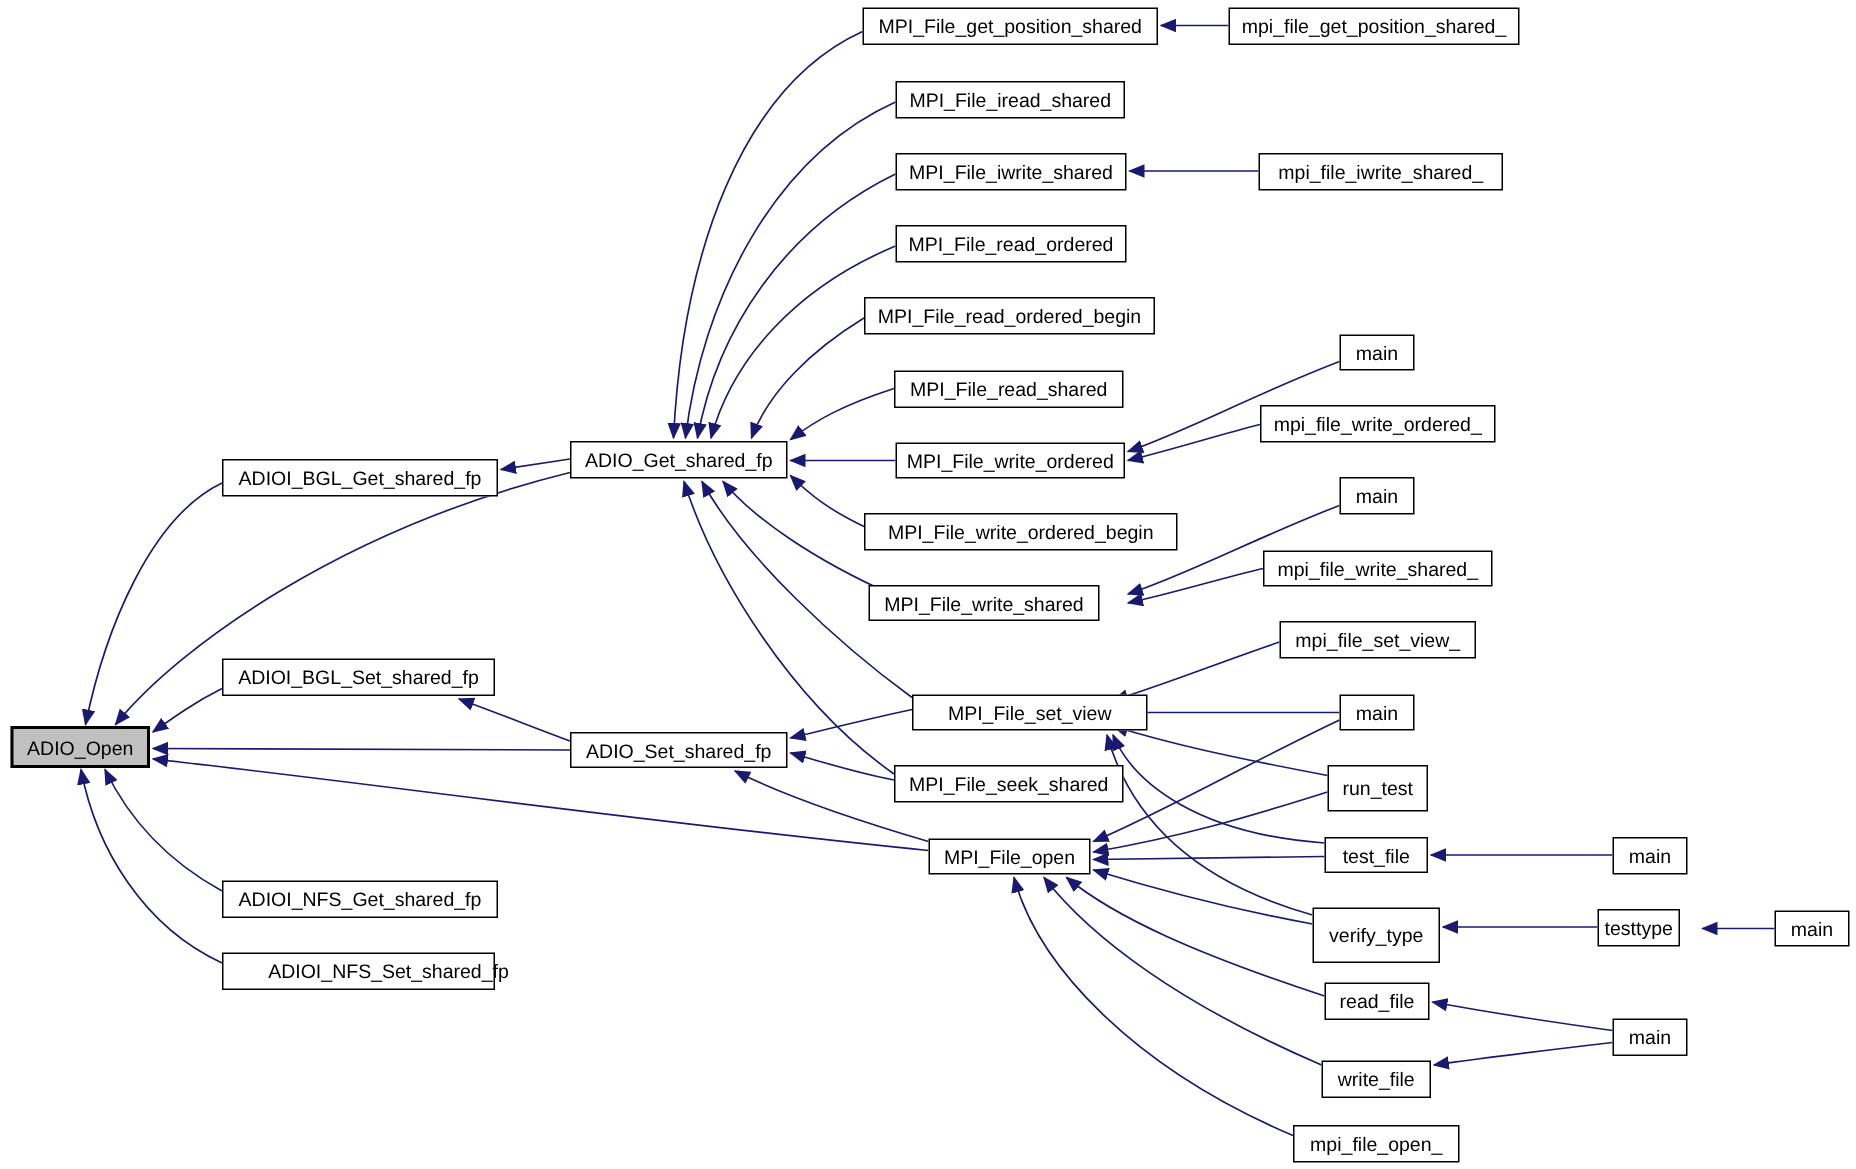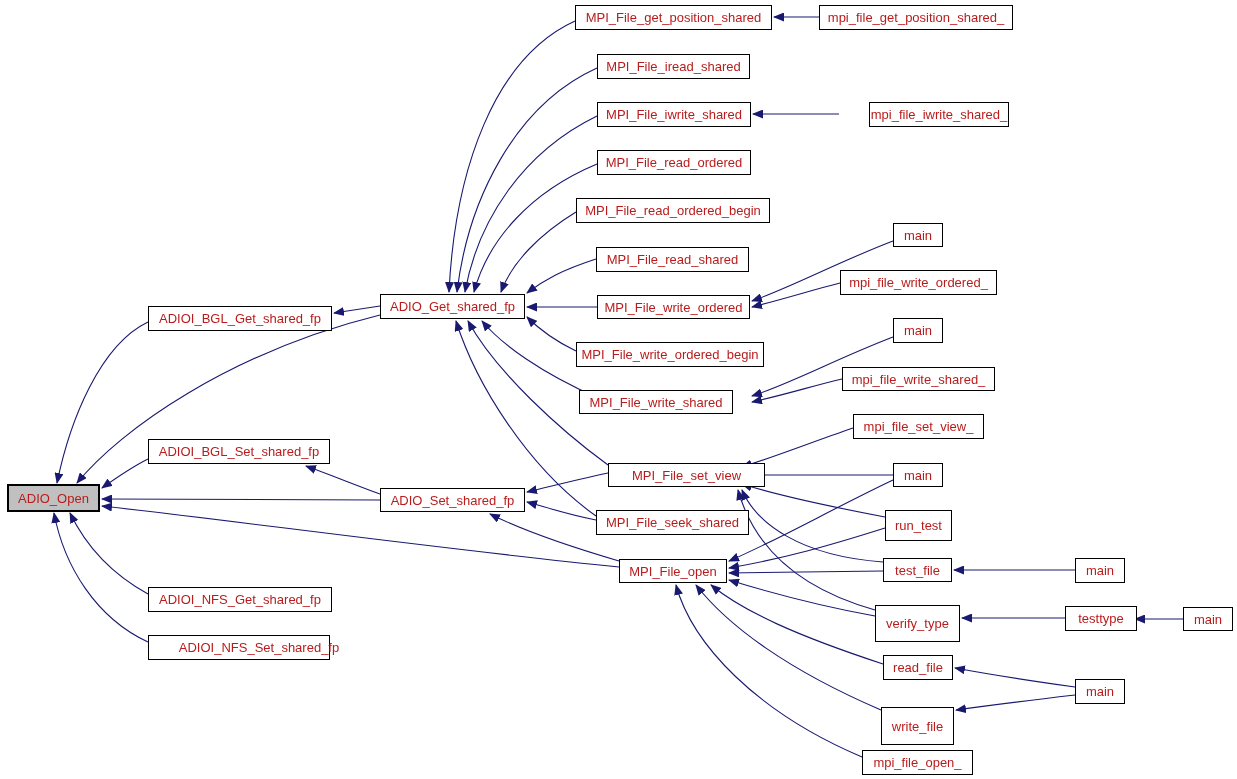--- a/index.html
+++ b/index.html
@@ -23,21 +23,21 @@
     height: 779px;
   }
   .node {
     position: absolute;
     box-sizing: border-box;
     display: flex;
     align-items: center;
     justify-content: center;
     border: 1px solid #000000;
     background: #ffffff;
-    color: #b91c1c;
+    color: #000000;
     font-size: 13px;
     white-space: nowrap;
     z-index: 2;
   }
   .node.root {
     background: #c0c0c0;
     border-width: 2px;
   }
   .edge {
     fill: none;
@@ -112,37 +112,37 @@
       <div class="node" style="left: 148px; top: 635px; width: 182px; height: 25px; padding-left: 40px;">ADIOI_NFS_Set_shared_fp</div>
       <div class="node" style="left: 380px; top: 294px; width: 145px; height: 25px;">ADIO_Get_shared_fp</div>
       <div class="node" style="left: 380px; top: 488px; width: 145px; height: 24px;">ADIO_Set_shared_fp</div>
       <div class="node" style="left: 575px; top: 5px; width: 197px; height: 25px;">MPI_File_get_position_shared</div>
       <div class="node" style="left: 597px; top: 54px; width: 153px; height: 25px;">MPI_File_iread_shared</div>
       <div class="node" style="left: 597px; top: 102px; width: 154px; height: 25px;">MPI_File_iwrite_shared</div>
       <div class="node" style="left: 597px; top: 150px; width: 154px; height: 25px;">MPI_File_read_ordered</div>
       <div class="node" style="left: 576px; top: 198px; width: 194px; height: 25px;">MPI_File_read_ordered_begin</div>
       <div class="node" style="left: 596px; top: 247px; width: 153px; height: 25px;">MPI_File_read_shared</div>
       <div class="node" style="left: 597px; top: 295px; width: 153px; height: 24px;">MPI_File_write_ordered</div>
-      <div class="node" style="left: 576px; top: 342px; width: 188px; height: 25px;">MPI_File_write_ordered_begin</div>
+      <div class="node" style="left: 576px; top: 342px; width: 209px; height: 25px;">MPI_File_write_ordered_begin</div>
       <div class="node" style="left: 579px; top: 390px; width: 154px; height: 24px;">MPI_File_write_shared</div>
       <div class="node" style="left: 608px; top: 463px; width: 157px; height: 24px;">MPI_File_set_view</div>
       <div class="node" style="left: 596px; top: 510px; width: 153px; height: 25px;">MPI_File_seek_shared</div>
       <div class="node" style="left: 619px; top: 559px; width: 108px; height: 24px;">MPI_File_open</div>
       <div class="node" style="left: 819px; top: 5px; width: 194px; height: 25px;">mpi_file_get_position_shared_</div>
-      <div class="node" style="left: 839px; top: 102px; width: 140px; height: 25px; margin-left: 30px;">mpi_file_iwrite_shared_</div>
+      <div class="node" style="left: 839px; top: 102px; width: 163px; height: 25px;">mpi_file_iwrite_shared_</div>
       <div class="node" style="left: 893px; top: 223px; width: 50px; height: 24px;">main</div>
       <div class="node" style="left: 840px; top: 270px; width: 157px; height: 25px;">mpi_file_write_ordered_</div>
       <div class="node" style="left: 893px; top: 318px; width: 50px; height: 25px;">main</div>
       <div class="node" style="left: 842px; top: 367px; width: 153px; height: 24px;">mpi_file_write_shared_</div>
       <div class="node" style="left: 853px; top: 414px; width: 131px; height: 25px;">mpi_file_set_view_</div>
       <div class="node" style="left: 893px; top: 463px; width: 50px; height: 24px;">main</div>
       <div class="node" style="left: 885px; top: 510px; width: 67px; height: 31px;">run_test</div>
       <div class="node" style="left: 883px; top: 558px; width: 69px; height: 24px;">test_file</div>
       <div class="node" style="left: 875px; top: 605px; width: 85px; height: 37px;">verify_type</div>
       <div class="node" style="left: 883px; top: 655px; width: 70px; height: 25px;">read_file</div>
-      <div class="node" style="left: 881px; top: 707px; width: 73px; height: 38px;">write_file</div>
+      <div class="node" style="left: 881px; top: 707px; width: 73px; height: 25px;">write_file</div>
       <div class="node" style="left: 862px; top: 750px; width: 111px; height: 25px;">mpi_file_open_</div>
       <div class="node" style="left: 1075px; top: 558px; width: 50px; height: 25px;">main</div>
-      <div class="node" style="left: 1065px; top: 606px; width: 72px; height: 25px;">testtype</div>
+      <div class="node" style="left: 1065px; top: 606px; width: 55px; height: 25px;">testtype</div>
       <div class="node" style="left: 1075px; top: 679px; width: 50px; height: 25px;">main</div>
       <div class="node" style="left: 1183px; top: 607px; width: 50px; height: 24px;">main</div>
     </div>
 </div>
 
 </body></html>

